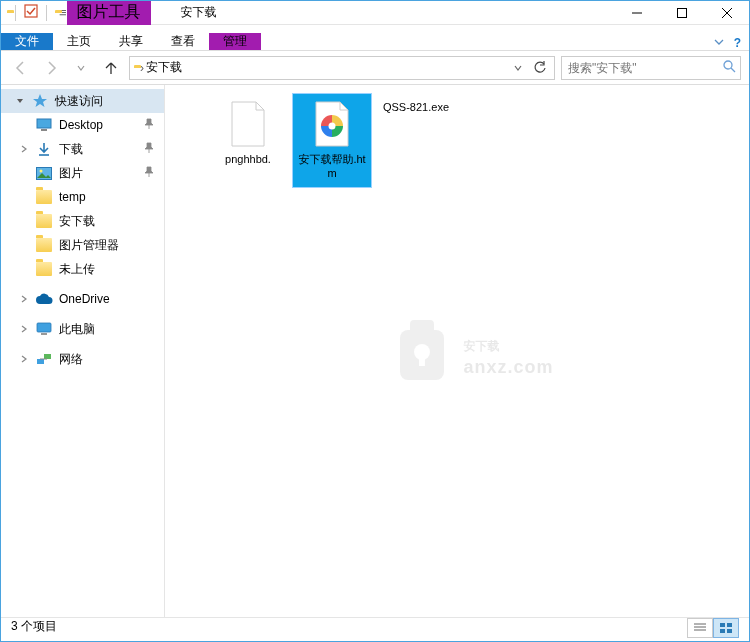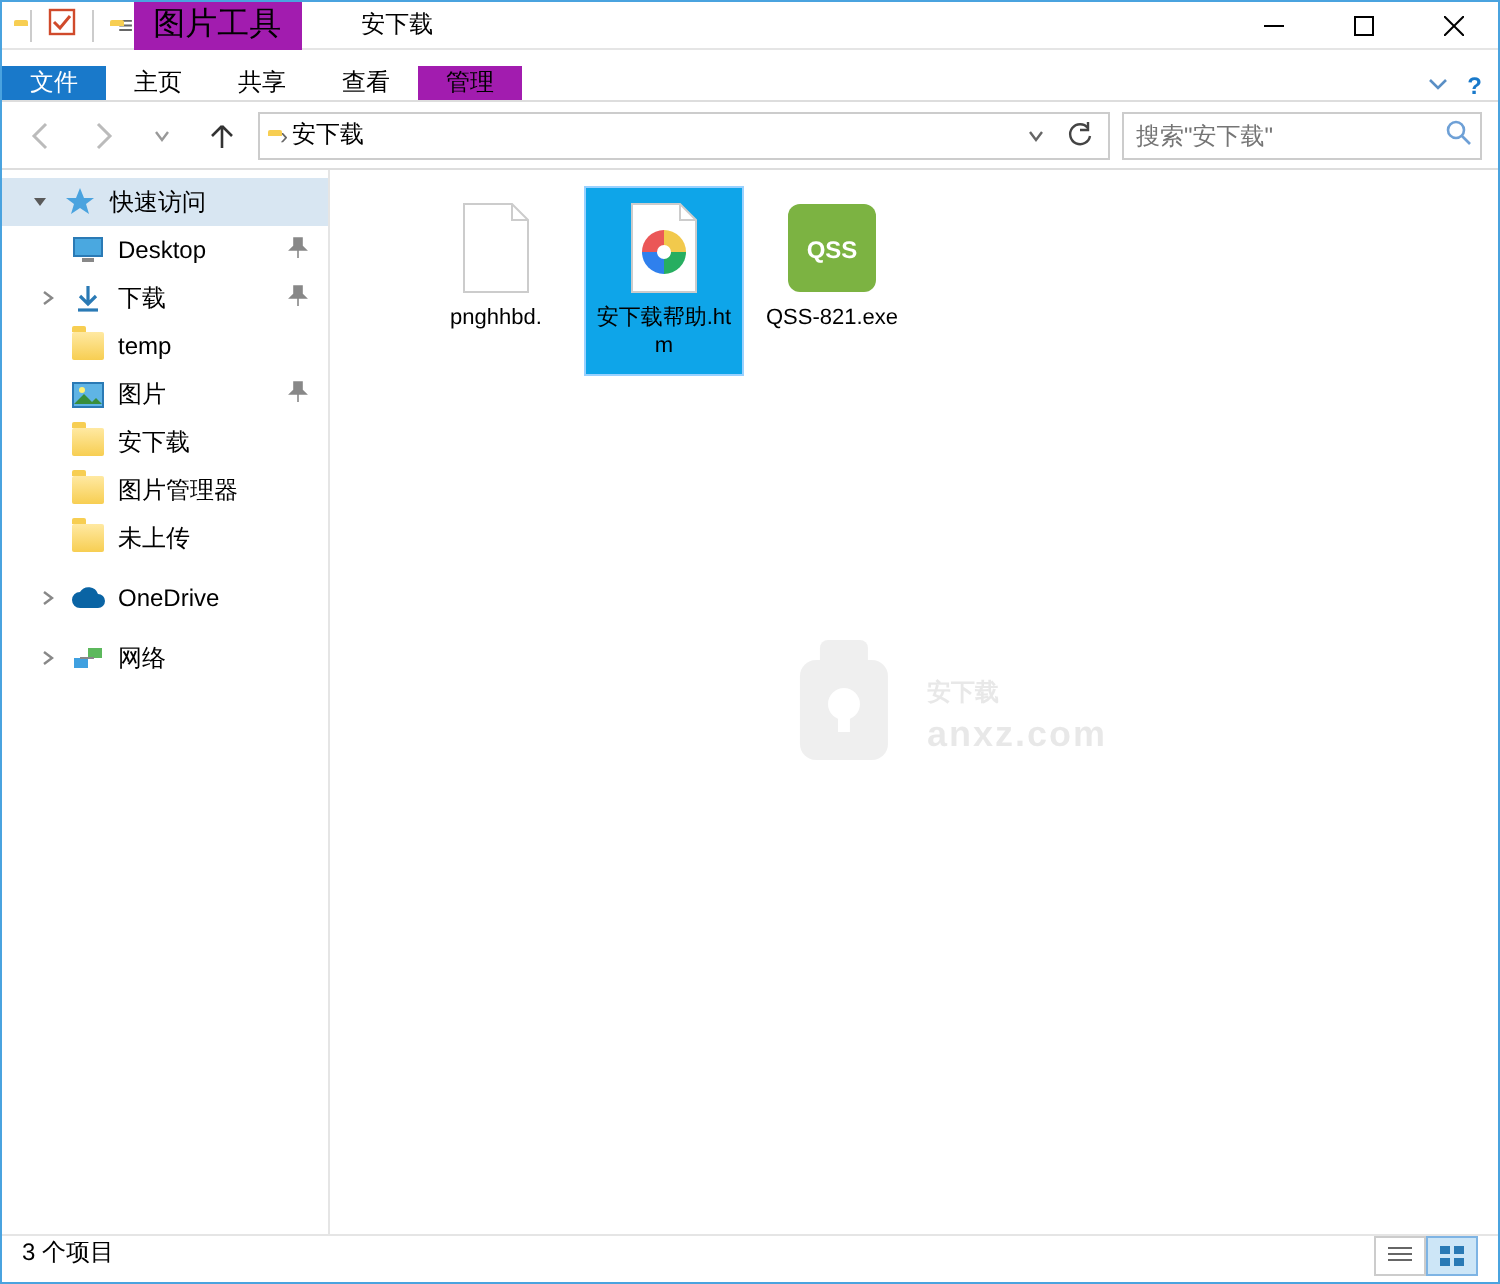--- a/index.html
+++ b/index.html
@@ -213,43 +213,43 @@
             </svg>
           </span>
     <span>下载</span>
     <span class="pin"><svg width="10" height="12" viewBox="0 0 10 12">
               <path d="M3 1 L7 1 L7 5 L9 7 L1 7 L3 5 Z M5 7 L5 11" fill="#888" stroke="#888" stroke-width="0.8"></path>
             </svg></span>
         </div>
         <div class="tree-item level2">
           <span class="tree-expand"></span>
     <span class="tree-icon">
-            <span class="folder-icon"></span>
-          </span>
-    <span>temp</span>
-    </div>
-        <div class="tree-item level2">
-          <span class="tree-expand"></span>
-    <span class="tree-icon">
             <svg width="16" height="13" viewBox="0 0 16 13">
               <rect x="0.5" y="0.5" width="15" height="12" fill="#5fb4e5" stroke="#2a7ab5"></rect>
               <circle cx="5" cy="4" r="1.5" fill="#fff176"></circle>
               <path d="M1 11 L6 6 L10 10 L12 8 L15 11 Z" fill="#388e3c"></path>
             </svg>
           </span>
     <span>图片</span>
     <span class="pin"><svg width="10" height="12" viewBox="0 0 10 12">
               <path d="M3 1 L7 1 L7 5 L9 7 L1 7 L3 5 Z M5 7 L5 11" fill="#888" stroke="#888" stroke-width="0.8"></path>
             </svg></span>
         </div>
         <div class="tree-item level2">
           <span class="tree-expand"></span>
     <span class="tree-icon">
             <span class="folder-icon"></span>
           </span>
+    <span>temp</span>
+    </div>
+        <div class="tree-item level2">
+          <span class="tree-expand"></span>
+    <span class="tree-icon">
+            <span class="folder-icon"></span>
+          </span>
     <span>安下载</span>
     </div>
         <div class="tree-item level2">
           <span class="tree-expand"></span>
     <span class="tree-icon">
             <span class="folder-icon"></span>
           </span>
     <span>图片管理器</span>
     </div>
         <div class="tree-item level2">
@@ -268,20 +268,34 @@
           </svg>
       </span>
       <span class="tree-icon">
         <svg width="18" height="12" viewBox="0 0 18 12">
             <path d="M5 11 A4 4 0 0 1 5 3 A5 5 0 0 1 14 4 A3.5 3.5 0 0 1 14 11 Z" fill="#0a64a4"></path>
           </svg>
       </span>
       <span>OneDrive</span>
     </div>
 
+    <div class="tree-item section">
+      <span class="tree-expand">
+        <svg width="8" height="8" viewBox="0 0 8 8">
+            <path d="M2 1 L6 4 L2 7" fill="none" stroke="#888" stroke-width="1.2"></path>
+          </svg>
+      </span>
+      <span class="tree-icon">
+        <svg width="16" height="14" viewBox="0 0 16 14">
+            <rect x="1" y="1" width="14" height="9" rx="1" fill="#3fa0e0" stroke="#2a7ab5" stroke-width="0.8"></rect>
+            <rect x="5" y="11" width="6" height="2" fill="#999"></rect>
+          </svg>
+      </span>
+      <span>此电脑</span>
+    </div>
 
     <div class="tree-item section">
       <span class="tree-expand">
         <svg width="8" height="8" viewBox="0 0 8 8">
             <path d="M2 1 L6 4 L2 7" fill="none" stroke="#888" stroke-width="1.2"></path>
           </svg>
       </span>
       <span class="tree-icon">
         <svg width="16" height="14" viewBox="0 0 16 14">
             <rect x="1" y="7" width="7" height="5" fill="#3fa0e0"></rect>
@@ -314,26 +328,20 @@
                 <path d="M11 0 A11 11 0 0 1 0 11 L0 0 Z" fill="#27ae60"></path>
                 <path d="M0 11 A11 11 0 0 1 -11 0 L0 0 Z" fill="#2f80ed"></path>
                 <path d="M-11 0 A11 11 0 0 1 0 -11 L0 0 Z" fill="#eb5757"></path>
                 <circle cx="0" cy="0" r="3.5" fill="#fff"></circle>
               </g>
             </svg>
           </div>
     <div class="file-label">安下载帮助.htm</div>
         </div>
         <div class="file-item">
-          <div class="file-thumb">
-            <svg width="44" height="44" viewBox="0 0 44 44">
-              <rect x="0" y="0" width="44" height="44" rx="6" fill="#7cb342"></rect>
-              <text x="22" y="27" text-anchor="middle" font-size="14" font-weight="bold" fill="#fff" font-family="Arial">QSS</text>
-            </svg>
-          </div>
     <div class="file-label">QSS-821.exe</div>
         </div>
       </div>
     <div class="watermark">
       <svg width="60" height="70" viewBox="0 0 60 70">
           <rect x="8" y="14" width="44" height="50" rx="8" fill="#888"></rect>
           <rect x="18" y="4" width="24" height="18" rx="4" fill="#888"></rect>
           <circle cx="30" cy="36" r="8" fill="#fff"></circle>
           <rect x="27" y="40" width="6" height="10" fill="#fff"></rect>
         </svg>

